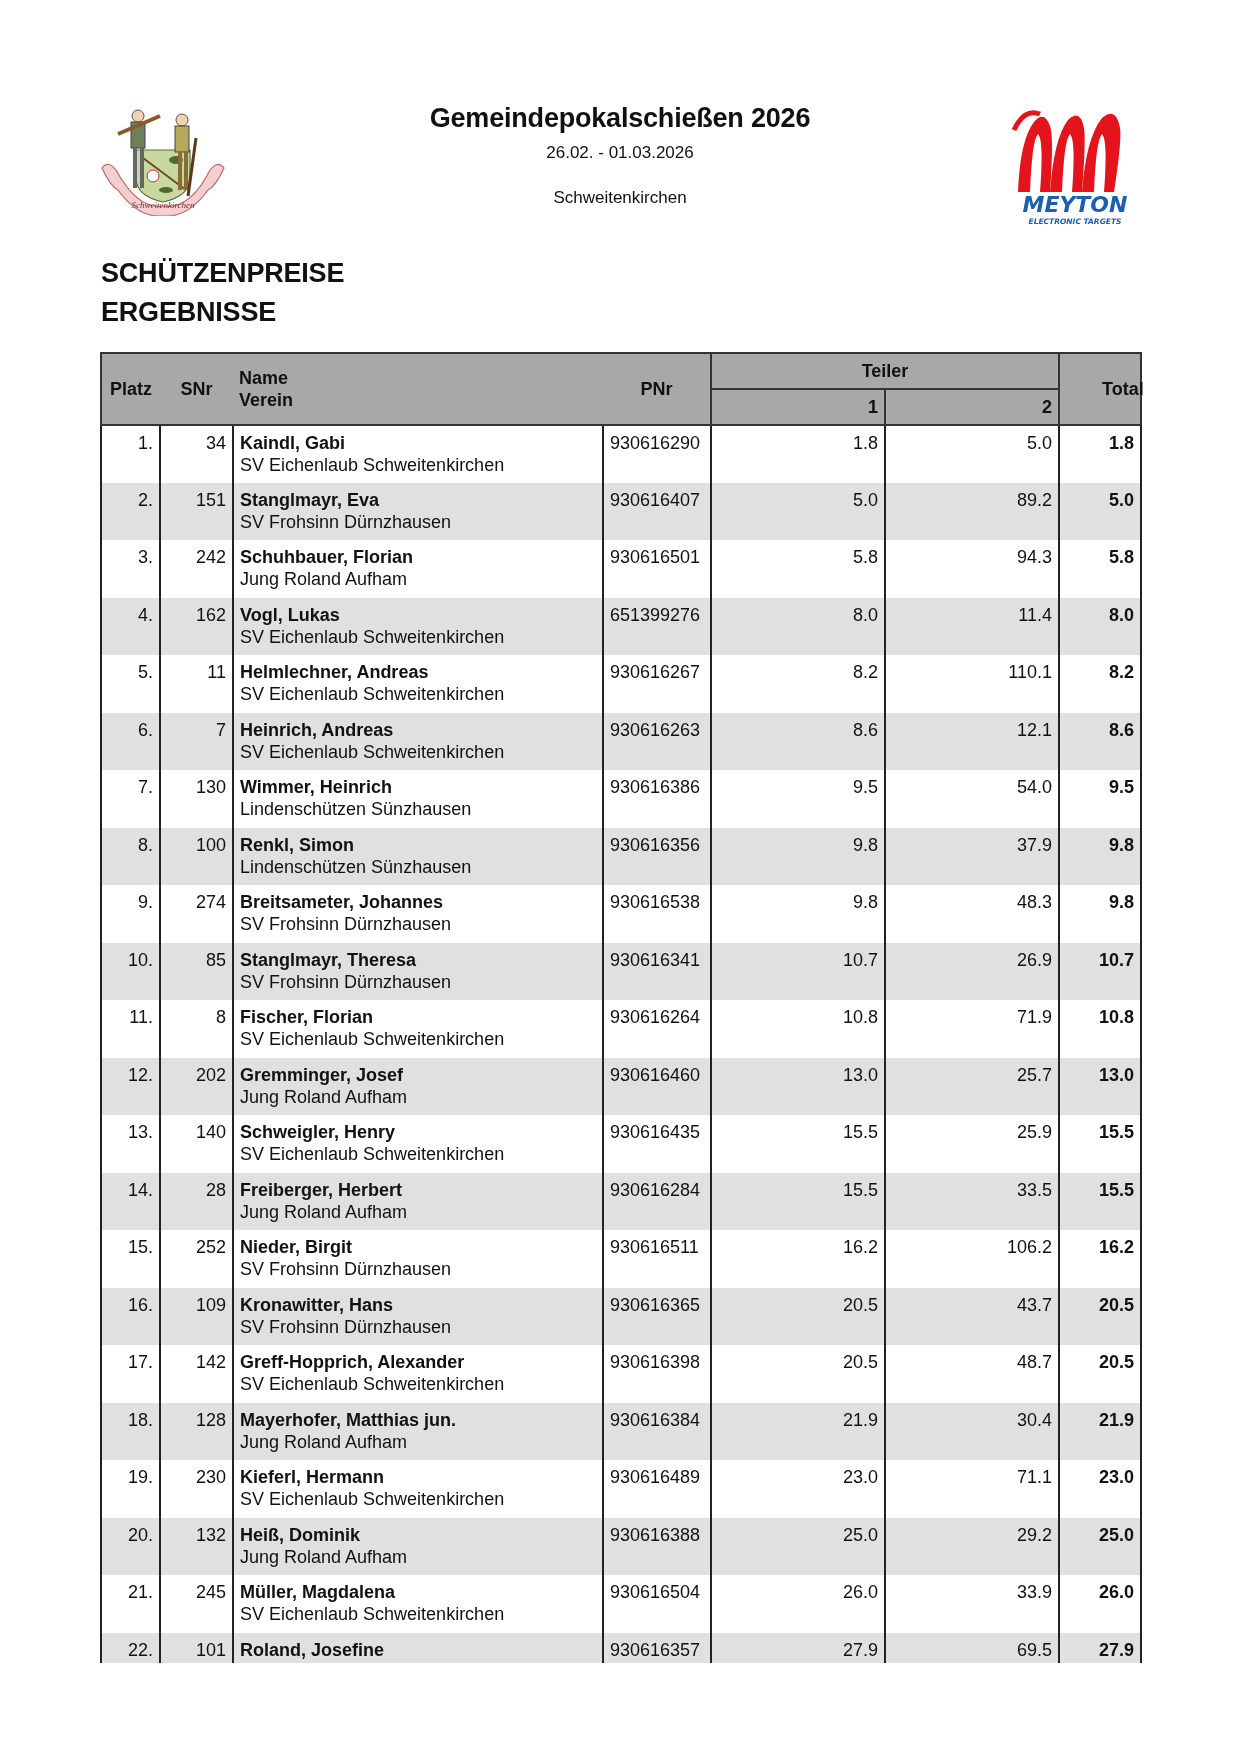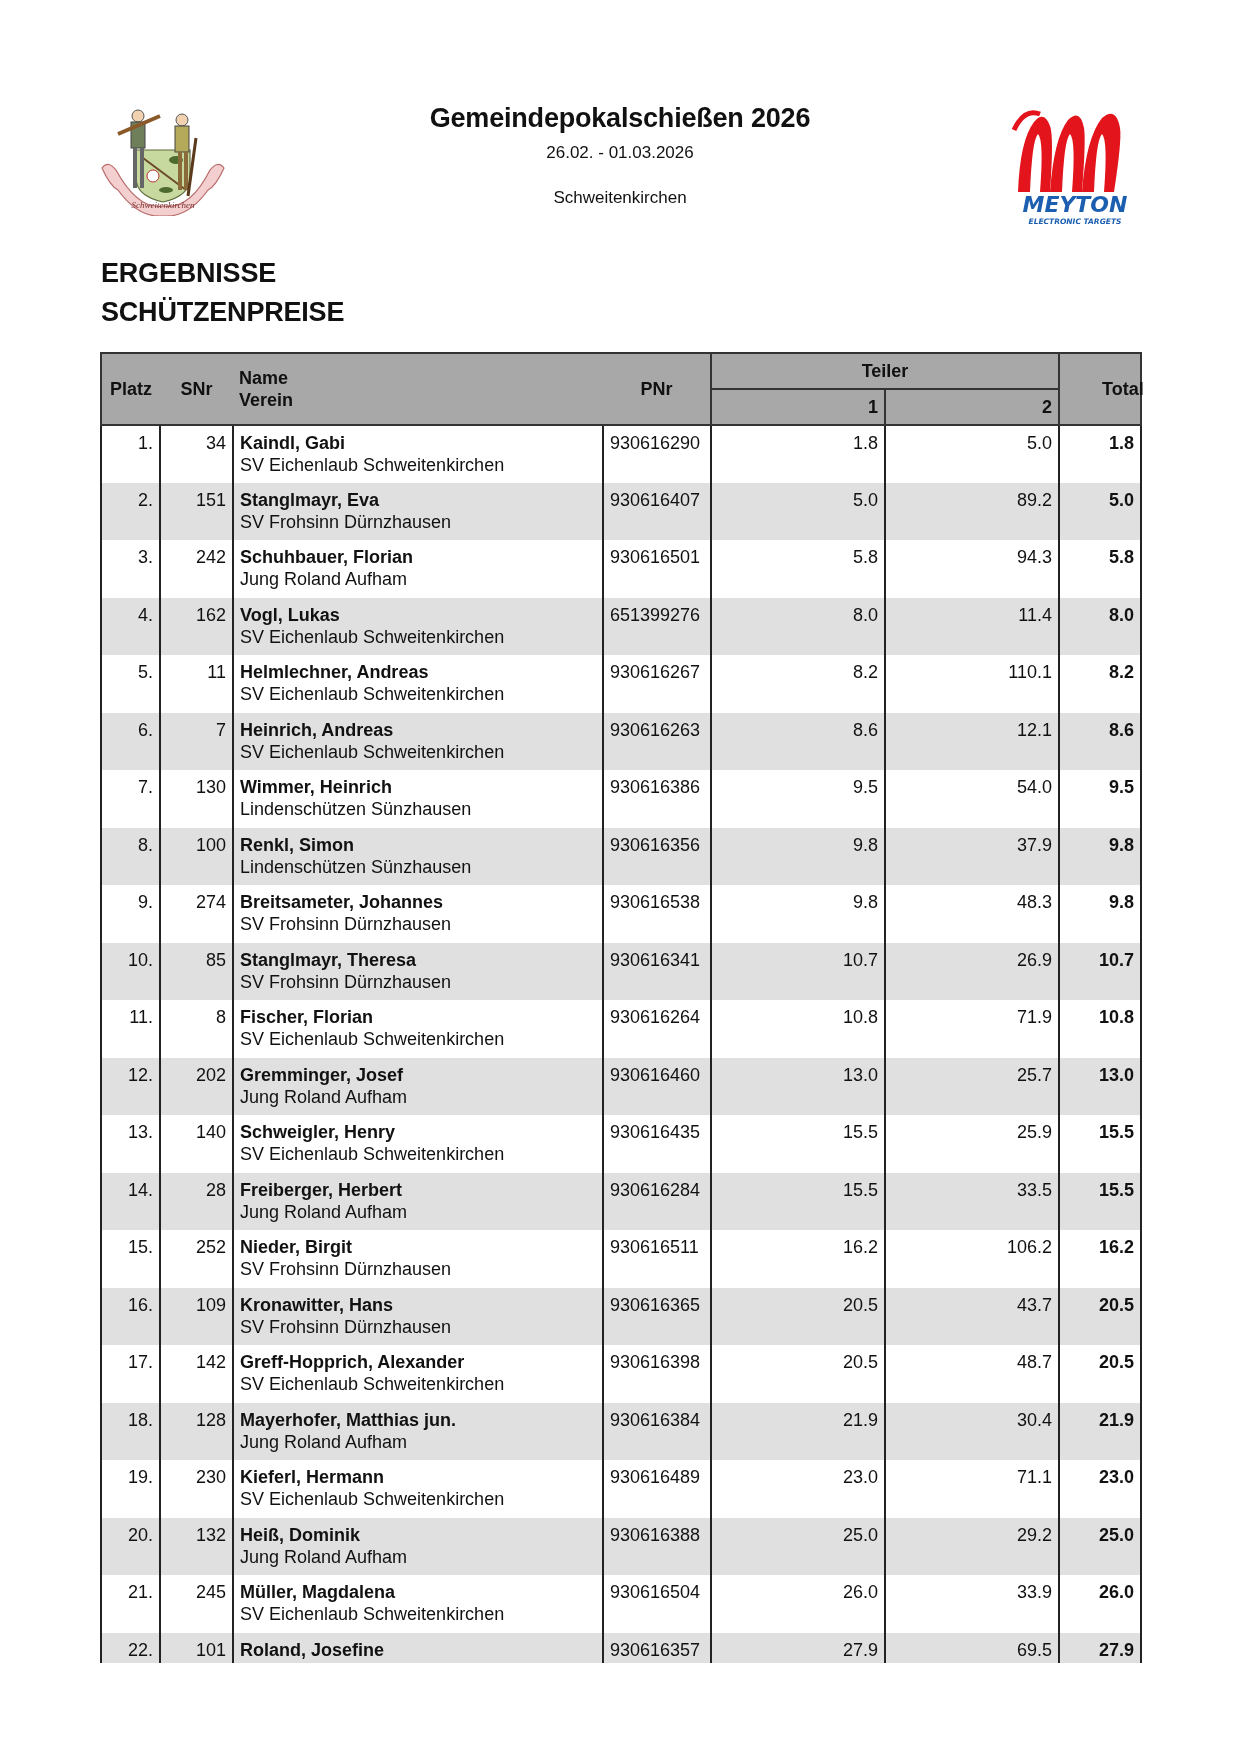--- a/index.html
+++ b/index.html
@@ -100,22 +100,22 @@
     <path d="M8,92 Q10,40 24,22 Q34,10 40,26 Q44,36 40,92 L30,92 Q34,40 28,34 Q22,40 20,92 Z" fill="#e3141b"></path>
     <path d="M40,92 Q44,38 58,20 Q70,8 74,28 Q76,40 72,92 L62,92 Q66,40 60,34 Q54,40 52,92 Z" fill="#e3141b"></path>
     <path d="M72,92 Q76,38 92,18 Q106,6 110,28 Q112,40 104,92 L94,92 Q98,40 92,34 Q86,40 84,92 Z" fill="#e3141b"></path>
     <path d="M4,30 Q14,8 30,14" stroke="#e3141b" stroke-width="5" fill="none"></path>
     <text x="65" y="112" font-size="22" font-weight="bold" font-style="italic" text-anchor="middle" fill="#1c5fb0" font-family="DejaVu Sans, sans-serif">MEYTON</text>
     <text x="65" y="124" font-size="7.5" font-weight="bold" font-style="italic" text-anchor="middle" fill="#1c5fb0" font-family="DejaVu Sans, sans-serif">ELECTRONIC TARGETS</text>
   </svg>
 </div>
 
 <div class="section-heading">
+  <div>SCHÜTZENPREISE</div>
   <div>ERGEBNISSE</div>
-  <div>SCHÜTZENPREISE</div>
 </div>
 
 <table class="results">
   <colgroup>
     <col class="c-platz">
       <col class="c-snr">
       <col class="c-name">
       <col class="c-pnr">
       <col class="c-t1">
       <col class="c-t2">

